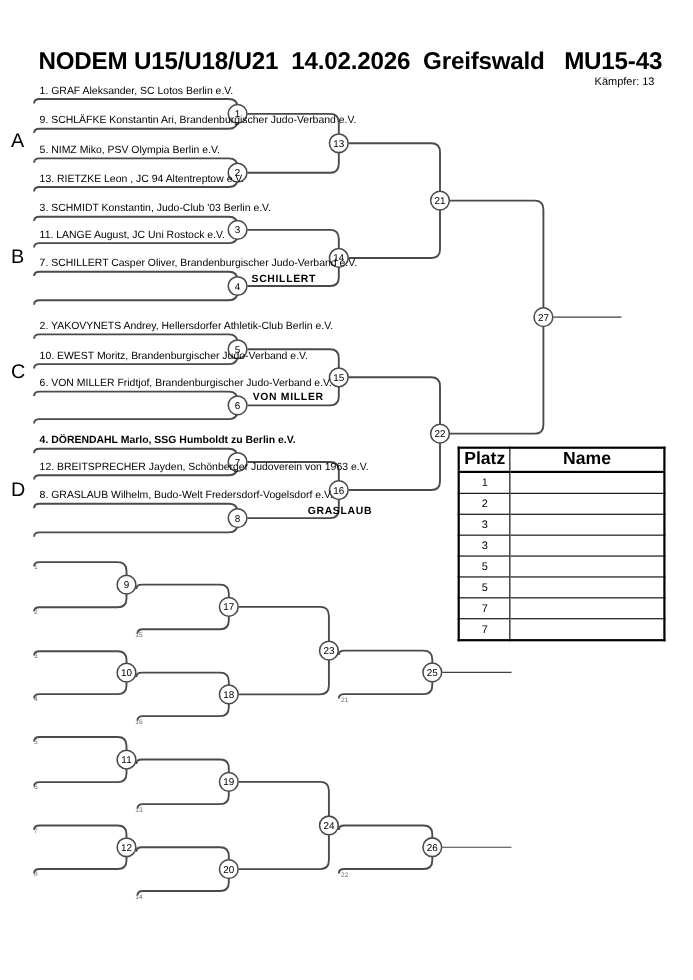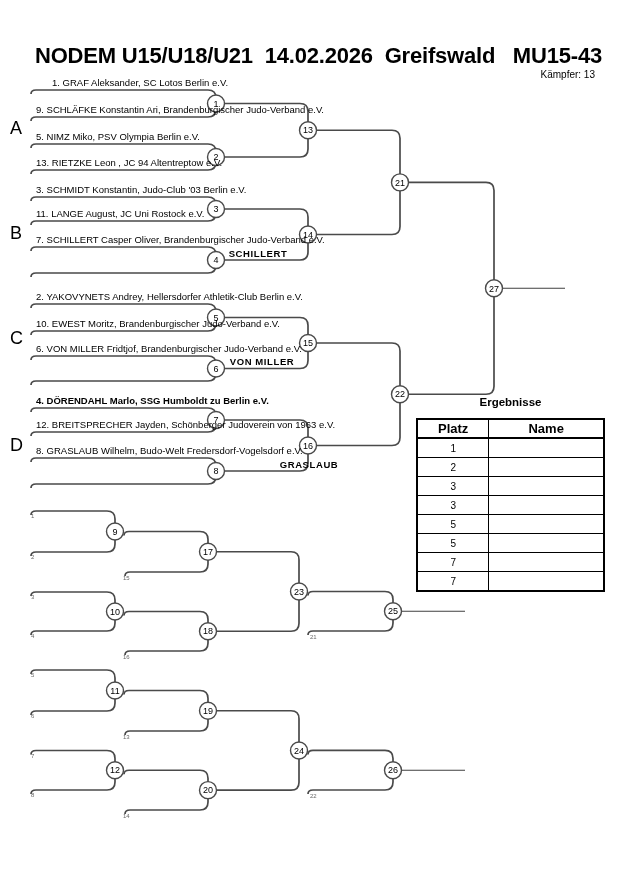--- a/index.html
+++ b/index.html
@@ -9,21 +9,21 @@
          white-space:pre;letter-spacing:-0.2px;}
   .fighters{position:absolute;left:395px;top:69px;width:200px;text-align:right;font-size:10px;}
   #bracket-svg{position:absolute;left:0;top:0;}
   .lbl{position:absolute;font-size:9.5px;line-height:10px;white-space:pre;}
   .sec{position:absolute;font-size:18px;line-height:18px;}
   .bye{position:absolute;font-size:9.5px;line-height:10px;transform:translateX(-50%);letter-spacing:0.6px;font-weight:bold;}
   .tiny{position:absolute;font-size:6px;line-height:6px;color:#696969;}
   .results{position:absolute;left:416px;top:396px;width:189px;}
   .rtitle{text-align:center;font-size:11.5px;font-weight:bold;}
   .results table{border-collapse:collapse;width:100%;margin-top:10px;border:2px solid #000;}
-  .results th{font-size:13px;font-weight:bold;border-bottom:2px solid #000;padding:1px 20px;height:13px;}
+  .results th{font-size:16px;font-weight:bold;border-bottom:2px solid #000;padding:1px 4px;height:13px;}
   .results th.platz{width:27px;border-right:1px solid #000;text-align:left;}
   .results th.name{text-align:center;}
   .results td{font-size:10px;height:18px;border-top:1px solid #000;padding:0 4px;}
   .results td.platz{border-right:1px solid #000;text-align:center;}
 </style>
 </head>
 <body>
 
 <div id="page">
   <div class="title">NODEM U15/U18/U21  14.02.2026  Greifswald   MU15-43</div>
@@ -150,21 +150,21 @@
       <div class="tiny" style="left: 31px; top: 633px;">4</div>
       <div class="tiny" style="left: 123px; top: 653.5px;">16</div>
       <div class="tiny" style="left: 31px; top: 672px;">5</div>
       <div class="tiny" style="left: 31px; top: 713px;">6</div>
       <div class="tiny" style="left: 123px; top: 733.5px;">13</div>
       <div class="tiny" style="left: 31px; top: 752.5px;">7</div>
       <div class="tiny" style="left: 31px; top: 792px;">8</div>
       <div class="tiny" style="left: 123px; top: 812.5px;">14</div>
       <div class="tiny" style="left: 310px; top: 633.5px;">21</div>
       <div class="tiny" style="left: 310px; top: 792.5px;">22</div>
-      <div class="lbl" style="left: 36px; top: 78px; margin-left: 16px;">1. GRAF Aleksander, SC Lotos Berlin e.V.</div>
+      <div class="lbl" style="left: 36px; top: 78px;">1. GRAF Aleksander, SC Lotos Berlin e.V.</div>
       <div class="lbl" style="left: 36px; top: 105px;">9. SCHLÄFKE Konstantin Ari, Brandenburgischer Judo-Verband e.V.</div>
       <div class="lbl" style="left: 36px; top: 132px;">5. NIMZ Miko, PSV Olympia Berlin e.V.</div>
       <div class="lbl" style="left: 36px; top: 158px;">13. RIETZKE Leon , JC 94 Altentreptow e.V.</div>
       <div class="sec" style="left: 10px; top: 119px;">A</div>
       <div class="lbl" style="left: 36px; top: 185px;">3. SCHMIDT Konstantin, Judo-Club '03 Berlin e.V.</div>
       <div class="lbl" style="left: 36px; top: 209px;">11. LANGE August, JC Uni Rostock e.V.</div>
       <div class="lbl" style="left: 36px; top: 235px;">7. SCHILLERT Casper Oliver, Brandenburgischer Judo-Verband e.V.</div>
       <div class="sec" style="left: 10px; top: 224px;">B</div>
       <div class="bye" style="left: 258px; top: 248.5px;">SCHILLERT</div>
       <div class="lbl" style="left: 36px; top: 292px;">2. YAKOVYNETS Andrey, Hellersdorfer Athletik-Club Berlin e.V.</div>
@@ -173,21 +173,20 @@
       <div class="sec" style="left: 10px; top: 329px;">C</div>
       <div class="bye" style="left: 262px; top: 357px;">VON MILLER</div>
       <div class="lbl" style="left: 36px; top: 396px; font-weight: bold;">4. DÖRENDAHL Marlo, SSG Humboldt zu Berlin e.V.</div>
       <div class="lbl" style="left: 36px; top: 420px;">12. BREITSPRECHER Jayden, Schönberger Judoverein von 1963 e.V.</div>
       <div class="lbl" style="left: 36px; top: 446px;">8. GRASLAUB Wilhelm, Budo-Welt Fredersdorf-Vogelsdorf e.V.</div>
       <div class="sec" style="left: 10px; top: 436px;">D</div>
       <div class="bye" style="left: 265px; top: 459.5px; margin-left: 44px;">GRASLAUB</div>
     </div>
 
   <div class="results">
-    <div class="rtitle">Ergebnisse</div>
     <table>
       <thead>
         <tr>
           <th class="platz">Platz</th>
           <th class="name">Name</th>
         </tr>
       </thead>
       <tbody id="results-body">
           <tr>
             <td class="platz">1</td>

